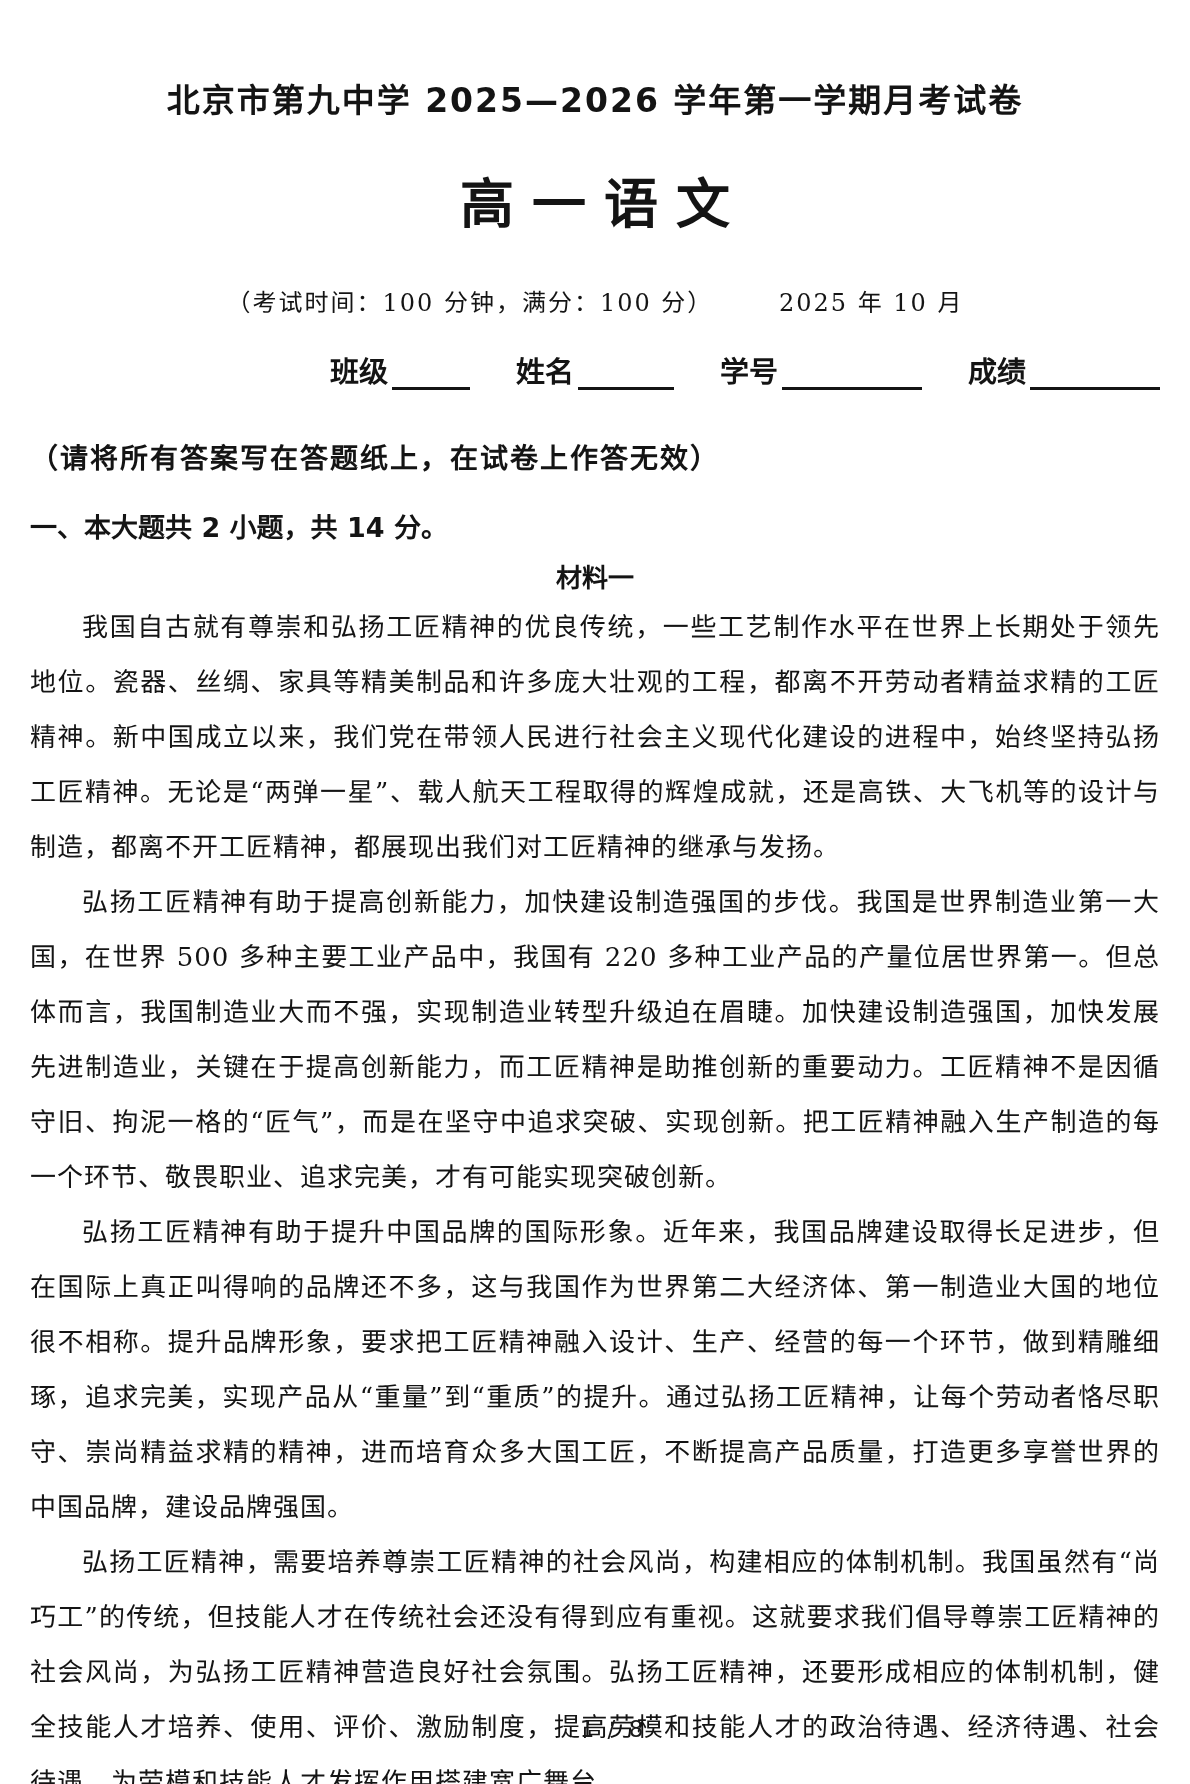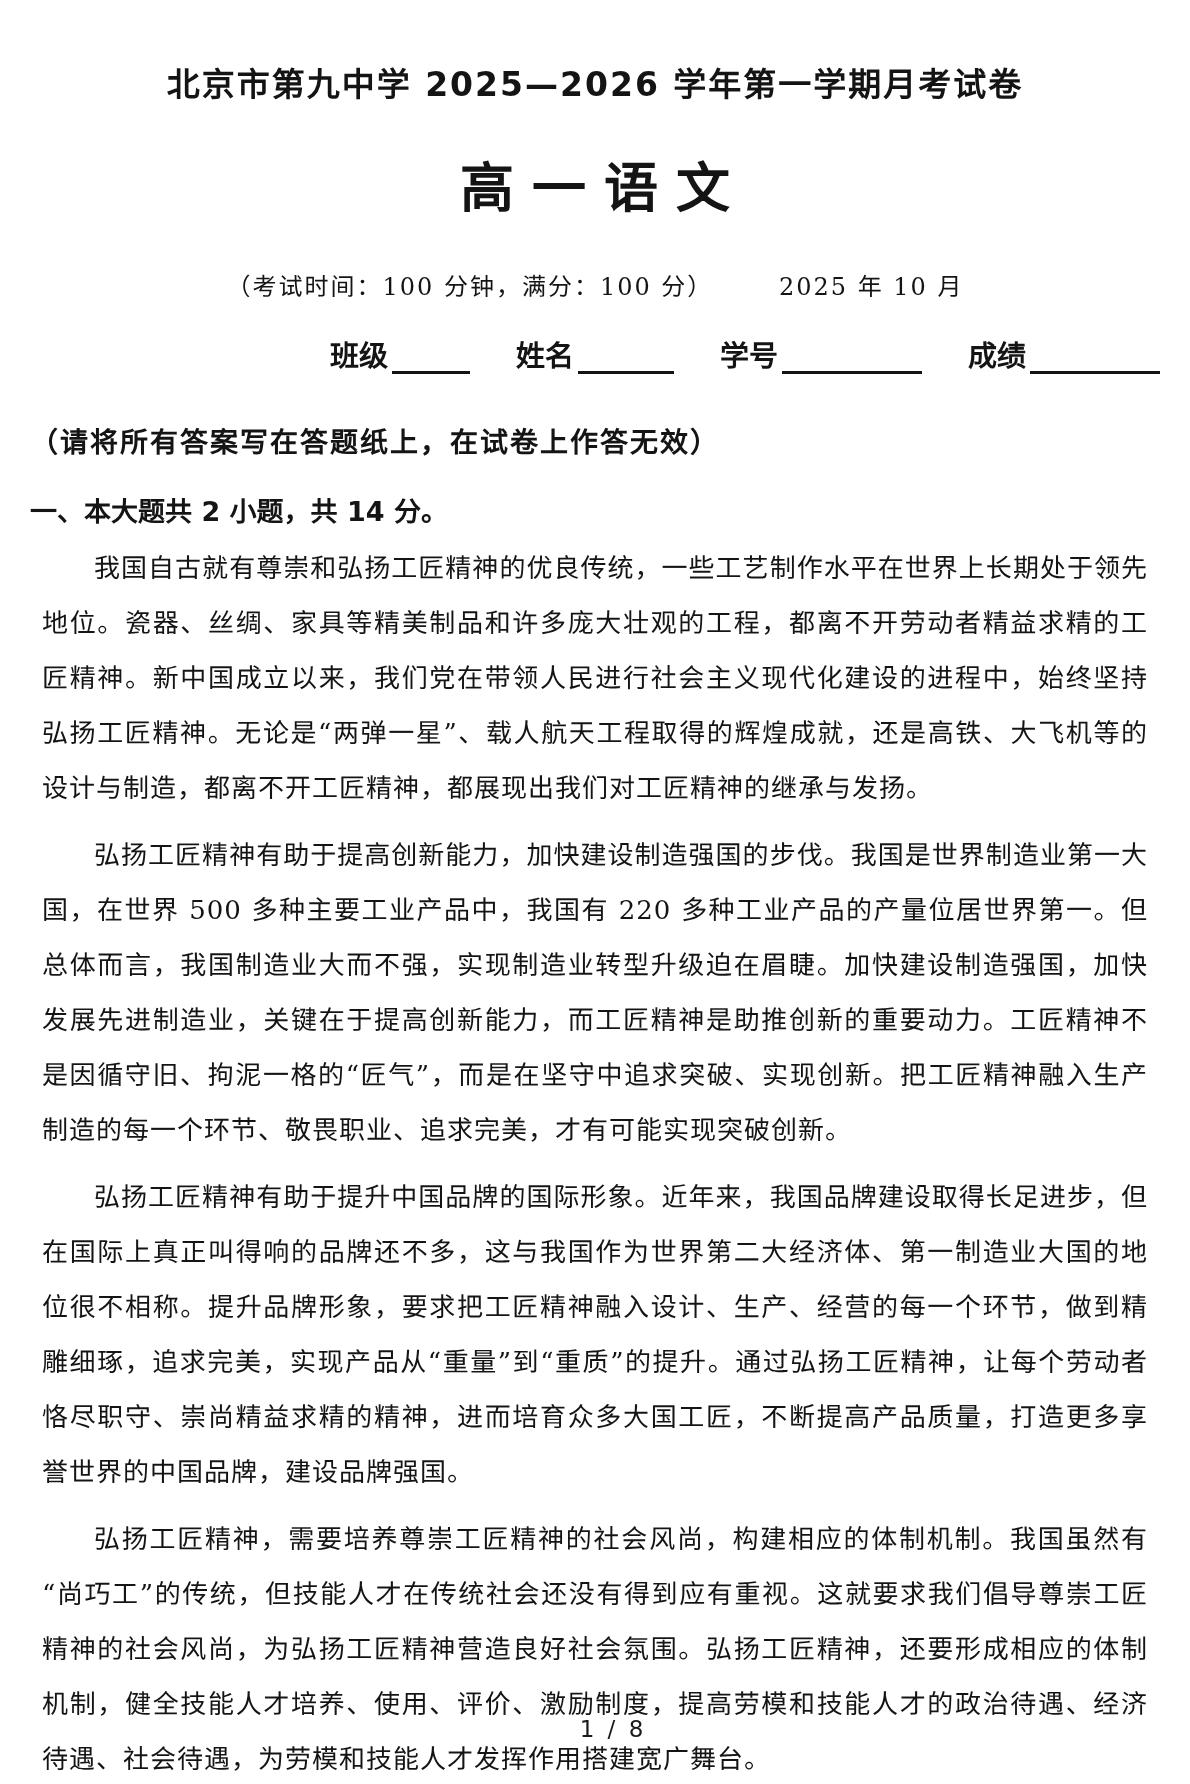--- a/index.html
+++ b/index.html
@@ -18,21 +18,21 @@
     box-sizing: border-box;
     padding: 58px 30px 0 30px;
     overflow: hidden;
   }
   
   .school-line {
     text-align: center;
     font-size: 33px;
     font-weight: 800;
     letter-spacing: 2px;
-    margin: 0;
+    margin: 16px;
   }
   .subject-title {
     text-align: center;
     font-size: 54px;
     font-weight: 800;
     letter-spacing: 18px;
     text-indent: 18px; 
     margin: 38px 0 0 0;
   }
   .exam-info-line {
@@ -95,21 +95,21 @@
   
   .material-body {
     margin-top: 6px;
   }
   .material-body p {
     font-family: "DejaVu Serif", "Liberation Serif", serif;
     font-size: 26px;
     line-height: 55px;
     text-align: justify;
     text-indent: 2em;
-    margin: 12px;
+    margin: 0;
     letter-spacing: 1px;
   }
   
   .page-footer {
     position: absolute;
     left: 0;
     right: 0;
     bottom: 42px;
     text-align: center;
     font-size: 23px;
@@ -152,20 +152,21 @@
       </div>
     </div>
 
     <div class="notice-line">（请将所有答案写在答题纸上，在试卷上作答无效）</div>
   </header>
 
   <main>
     <div class="section-title">一、本大题共 2 小题，共 14 分。</div>
 
 
+    <div class="material-heading">材料一</div>
 
     <div class="material-body">
       <p>我国自古就有尊崇和弘扬工匠精神的优良传统，一些工艺制作水平在世界上长期处于领先地位。瓷器、丝绸、家具等精美制品和许多庞大壮观的工程，都离不开劳动者精益求精的工匠精神。新中国成立以来，我们党在带领人民进行社会主义现代化建设的进程中，始终坚持弘扬工匠精神。无论是“两弹一星”、载人航天工程取得的辉煌成就，还是高铁、大飞机等的设计与制造，都离不开工匠精神，都展现出我们对工匠精神的继承与发扬。</p>
       <p>弘扬工匠精神有助于提高创新能力，加快建设制造强国的步伐。我国是世界制造业第一大国，在世界 500 多种主要工业产品中，我国有 220 多种工业产品的产量位居世界第一。但总体而言，我国制造业大而不强，实现制造业转型升级迫在眉睫。加快建设制造强国，加快发展先进制造业，关键在于提高创新能力，而工匠精神是助推创新的重要动力。工匠精神不是因循守旧、拘泥一格的“匠气”，而是在坚守中追求突破、实现创新。把工匠精神融入生产制造的每一个环节、敬畏职业、追求完美，才有可能实现突破创新。</p>
       <p>弘扬工匠精神有助于提升中国品牌的国际形象。近年来，我国品牌建设取得长足进步，但在国际上真正叫得响的品牌还不多，这与我国作为世界第二大经济体、第一制造业大国的地位很不相称。提升品牌形象，要求把工匠精神融入设计、生产、经营的每一个环节，做到精雕细琢，追求完美，实现产品从“重量”到“重质”的提升。通过弘扬工匠精神，让每个劳动者恪尽职守、崇尚精益求精的精神，进而培育众多大国工匠，不断提高产品质量，打造更多享誉世界的中国品牌，建设品牌强国。</p>
       <p>弘扬工匠精神，需要培养尊崇工匠精神的社会风尚，构建相应的体制机制。我国虽然有“尚巧工”的传统，但技能人才在传统社会还没有得到应有重视。这就要求我们倡导尊崇工匠精神的社会风尚，为弘扬工匠精神营造良好社会氛围。弘扬工匠精神，还要形成相应的体制机制，健全技能人才培养、使用、评价、激励制度，提高劳模和技能人才的政治待遇、经济待遇、社会待遇，为劳模和技能人才发挥作用搭建宽广舞台。</p>
     </div>
   </main>
 
   <footer class="page-footer">1 / 8</footer>

